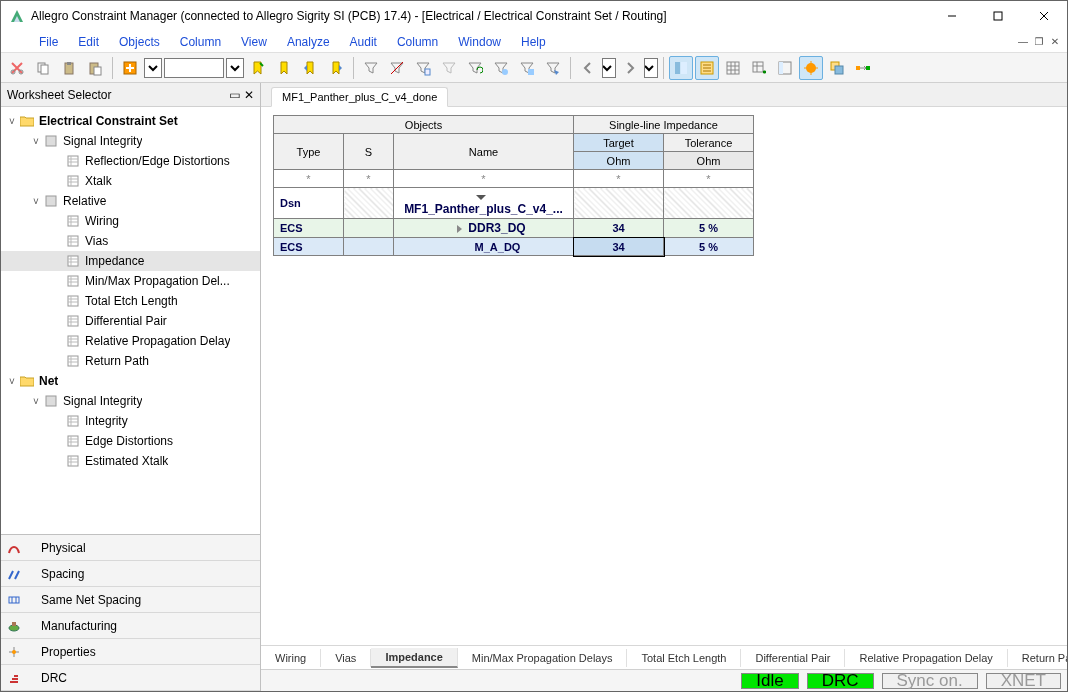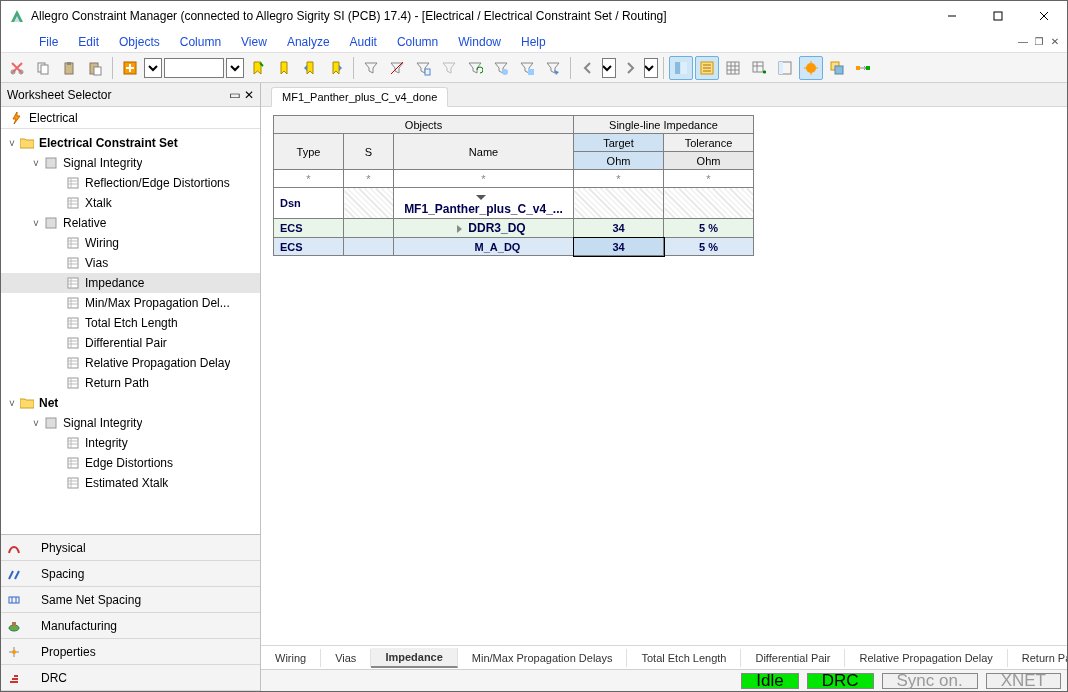--- a/index.html
+++ b/index.html
@@ -288,28 +288,20 @@
 </div>
 
 <div class="main">
 
   <div class="sidebar">
     <div class="ws-title">
       <span class="txt">Worksheet Selector</span>
       <span class="right-icn">▭</span>
       <span class="right-icn">✕</span>
     </div>
-    <div class="elec-header">
-      <span>
-          <svg width="14" height="14">
-            <path d="M8 1 L4 8 h3 l-2 5 6-8 h-3 z" fill="#f90" stroke="#c60"></path>
-          </svg>
-        </span>
-      <span>Electrical</span>
-    </div>
     <div class="tree tree-scroll">
       <div class="tree-row bold ind1">
           <span class="tw">˅</span>
           <span class="icn">
             <svg class="folder-icon" viewBox="0 0 14 11">
               <path d="M0 1 h5 l1 1 h8 v8 h-14 z" fill="#ffd96b" stroke="#c9a227"></path>
             </svg>
           </span>
           <span class="lbl">Electrical Constraint Set</span>
         </div>

